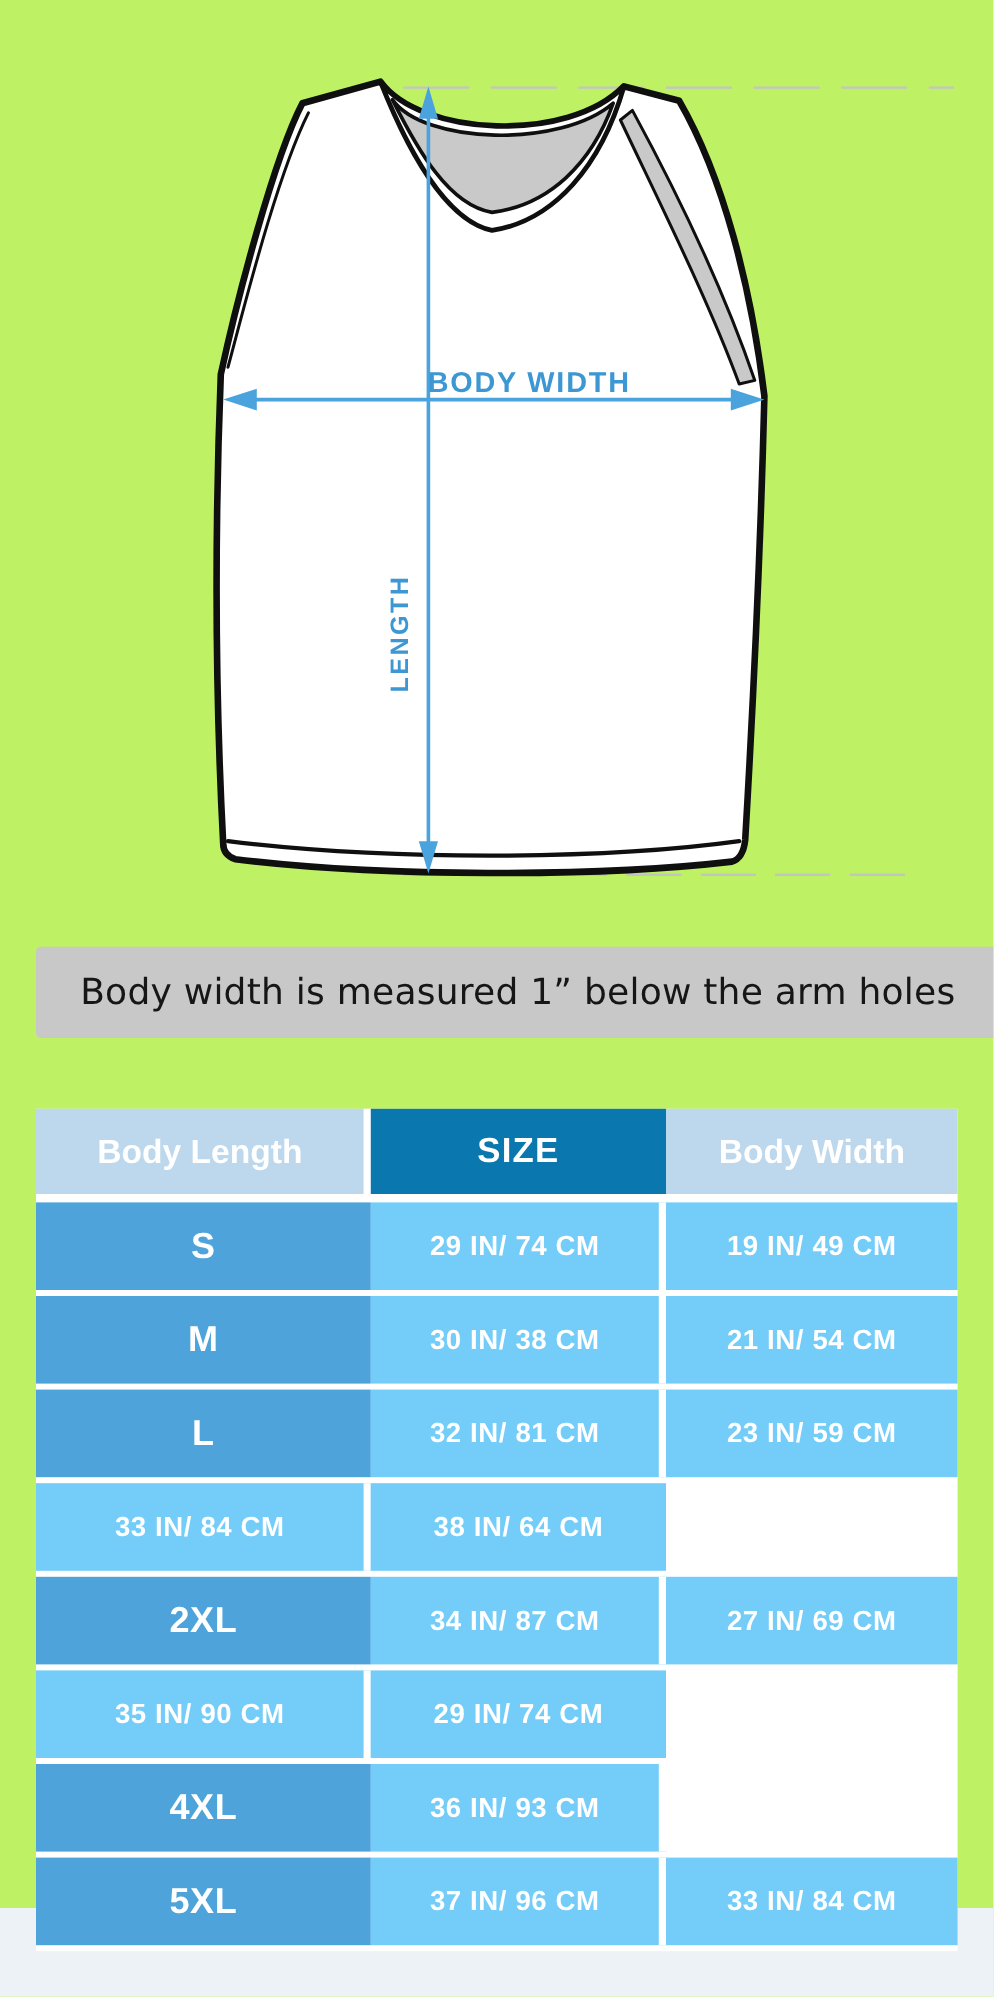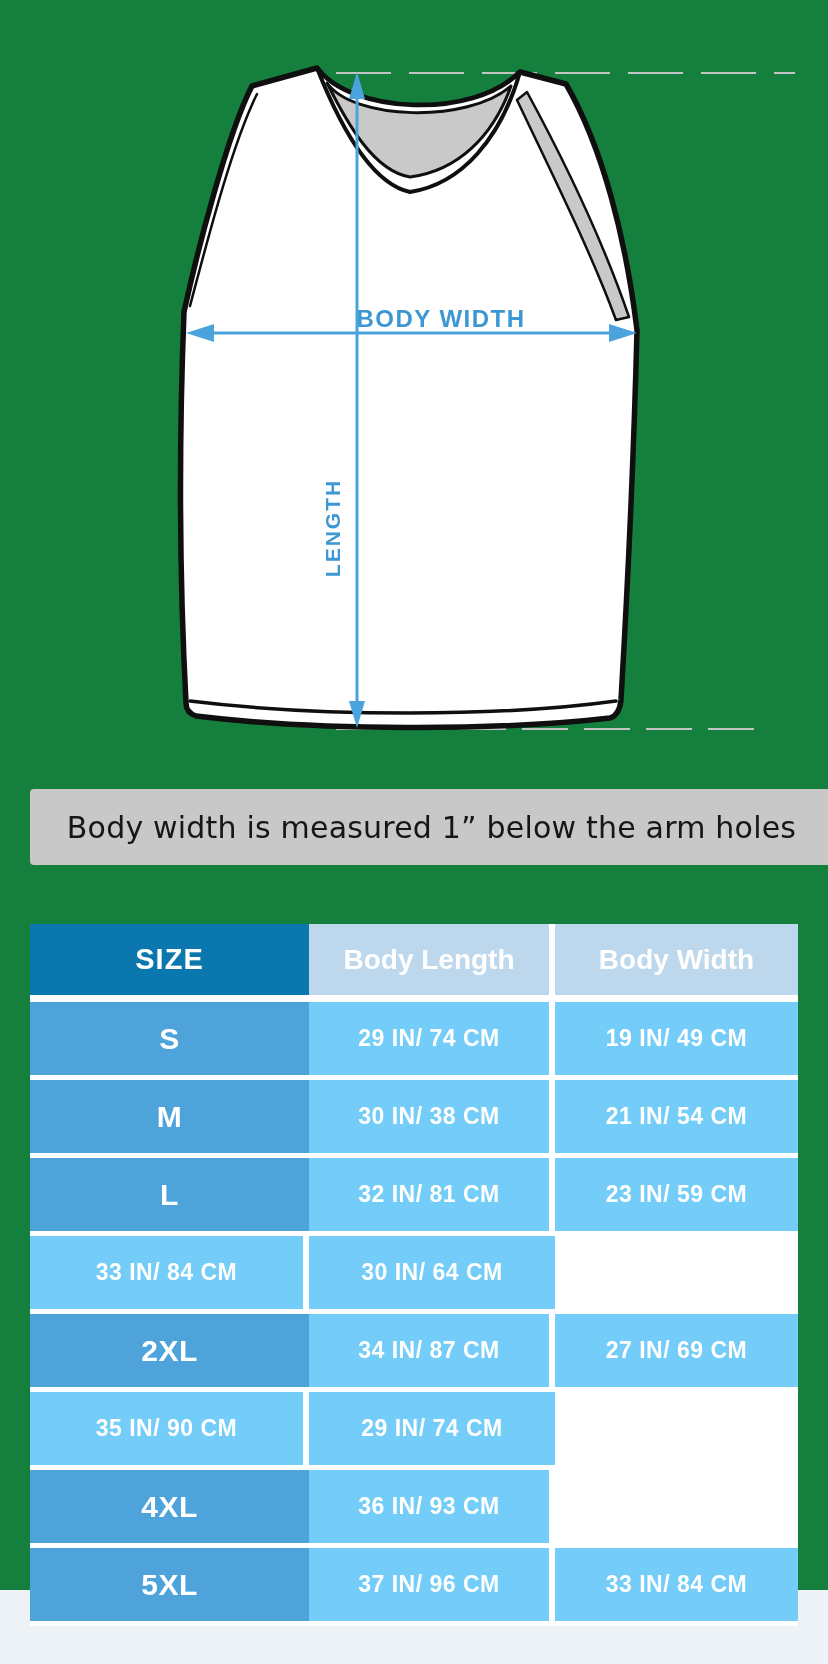--- a/index.html
+++ b/index.html
@@ -1,19 +1,19 @@
 <!DOCTYPE html>
 <html><head>
 <meta charset="utf-8">
 <style>
   html,body{margin:0;padding:0;background:#ffffff;}
   .page{
     position:relative;
     width:828px;height:1664px;
-    background:#15803d;
+    background:#bef264;
     overflow:hidden;
     font-family:"Liberation Sans","DejaVu Sans",sans-serif;
   }
   .bottom-tint{
     position:absolute;left:0;top:1590px;width:828px;height:74px;
     background:#edf2f6;z-index:0;
   }
   .diagram-svg{position:absolute;left:0;top:0;z-index:1;}
   .note{
     position:absolute;left:30px;top:789px;width:803px;height:76px;
@@ -96,22 +96,22 @@
     <text x="340" y="528" text-anchor="middle" transform="rotate(-90 340 528)" font-family="Liberation Sans, DejaVu Sans, sans-serif" font-size="21" font-weight="bold" letter-spacing="2" fill="#3d97d3">LENGTH</text>
   </svg>
 
   <div class="note">
     <span>Body width is measured 1” below the arm holes</span>
   </div>
 
   <div class="size-table">
 
     <div class="t-row t-head">
+      <div class="cell c2">Body Length</div>
       <div class="cell c1">SIZE</div>
-      <div class="cell c2">Body Length</div>
       <div class="cell c3">Body Width</div>
     </div>
 
     <div class="t-row t-body">
       <div class="cell c1">S</div>
       <div class="cell c2">29 IN/ 74 CM</div>
       <div class="cell c3">19 IN/ 49 CM</div>
     </div>
 
     <div class="t-row t-body">
@@ -121,21 +121,21 @@
     </div>
 
     <div class="t-row t-body">
       <div class="cell c1">L</div>
       <div class="cell c2">32 IN/ 81 CM</div>
       <div class="cell c3">23 IN/ 59 CM</div>
     </div>
 
     <div class="t-row t-body">
       <div class="cell c2">33 IN/ 84 CM</div>
-      <div class="cell c3">30 IN/ 64 CM</div>
+      <div class="cell c3">38 IN/ 64 CM</div>
     </div>
 
     <div class="t-row t-body">
       <div class="cell c1">2XL</div>
       <div class="cell c2">34 IN/ 87 CM</div>
       <div class="cell c3">27 IN/ 69 CM</div>
     </div>
 
     <div class="t-row t-body">
       <div class="cell c2">35 IN/ 90 CM</div>

